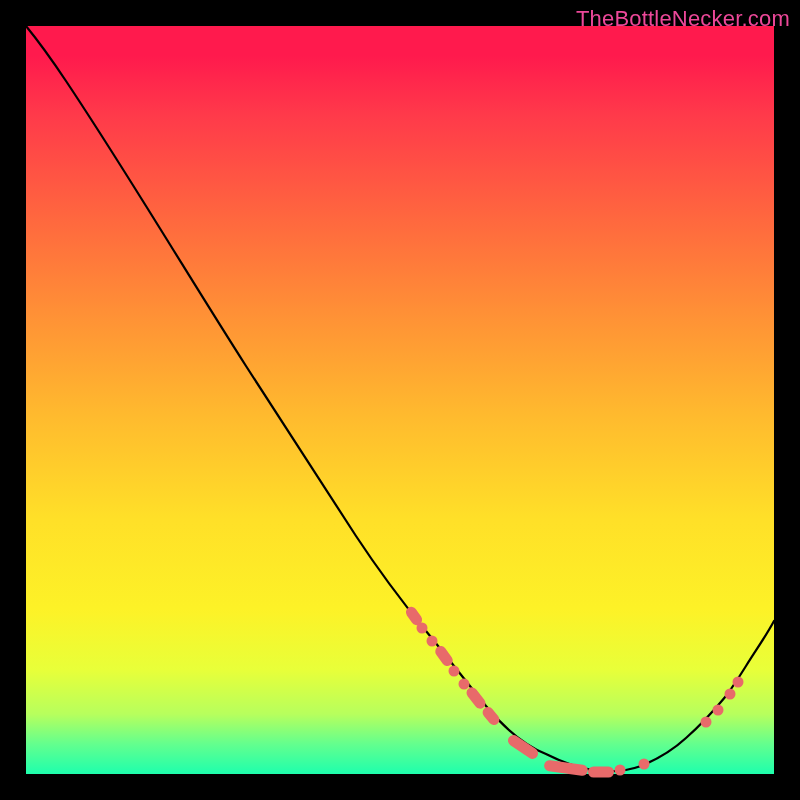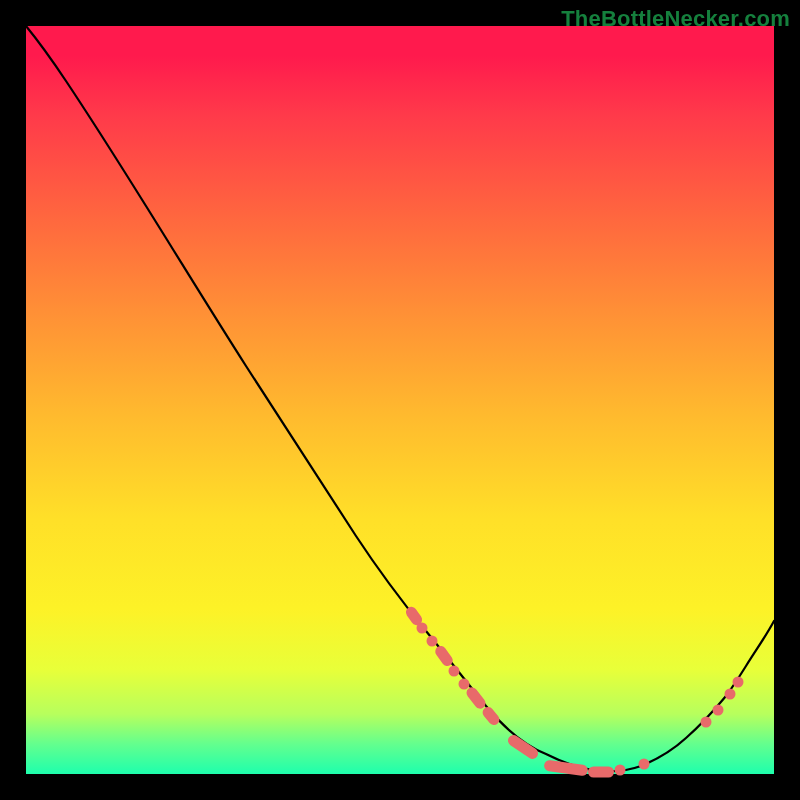--- a/index.html
+++ b/index.html
@@ -28,24 +28,24 @@
       #fdf227 78%,
       #e8ff39 86%,
       #b7ff5d 92%,
       #63ff8e 96%,
       #1effad 100%);
   }
   .watermark {
     position: absolute;
     top: 6px;
     right: 10px;
-    color: #15803d;
+    color: #ec4899;
     font-size: 22px;
     letter-spacing: 0.2px;
-    font-weight: 700;
+    font-weight: 400;
     user-select: none;
   }
   svg.curve {
     position: absolute;
     left: 0;
     top: 0;
     width: 748px;
     height: 748px;
     overflow: visible;
   }

